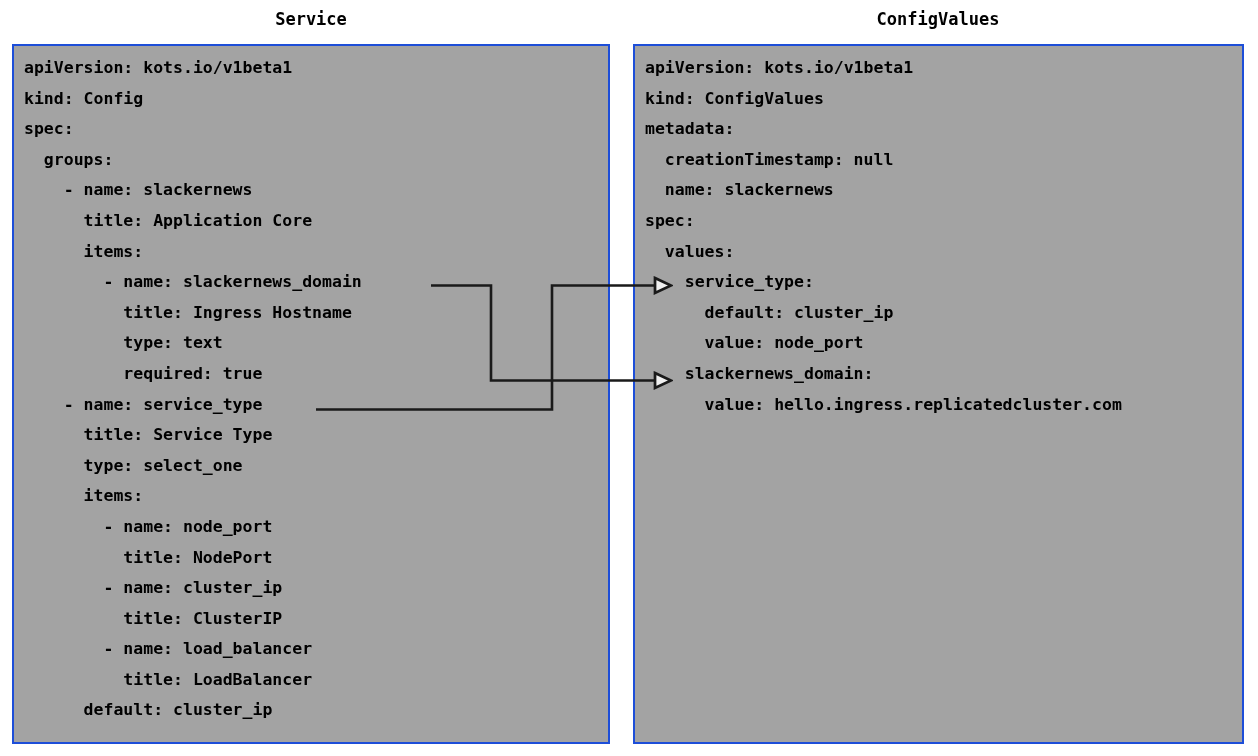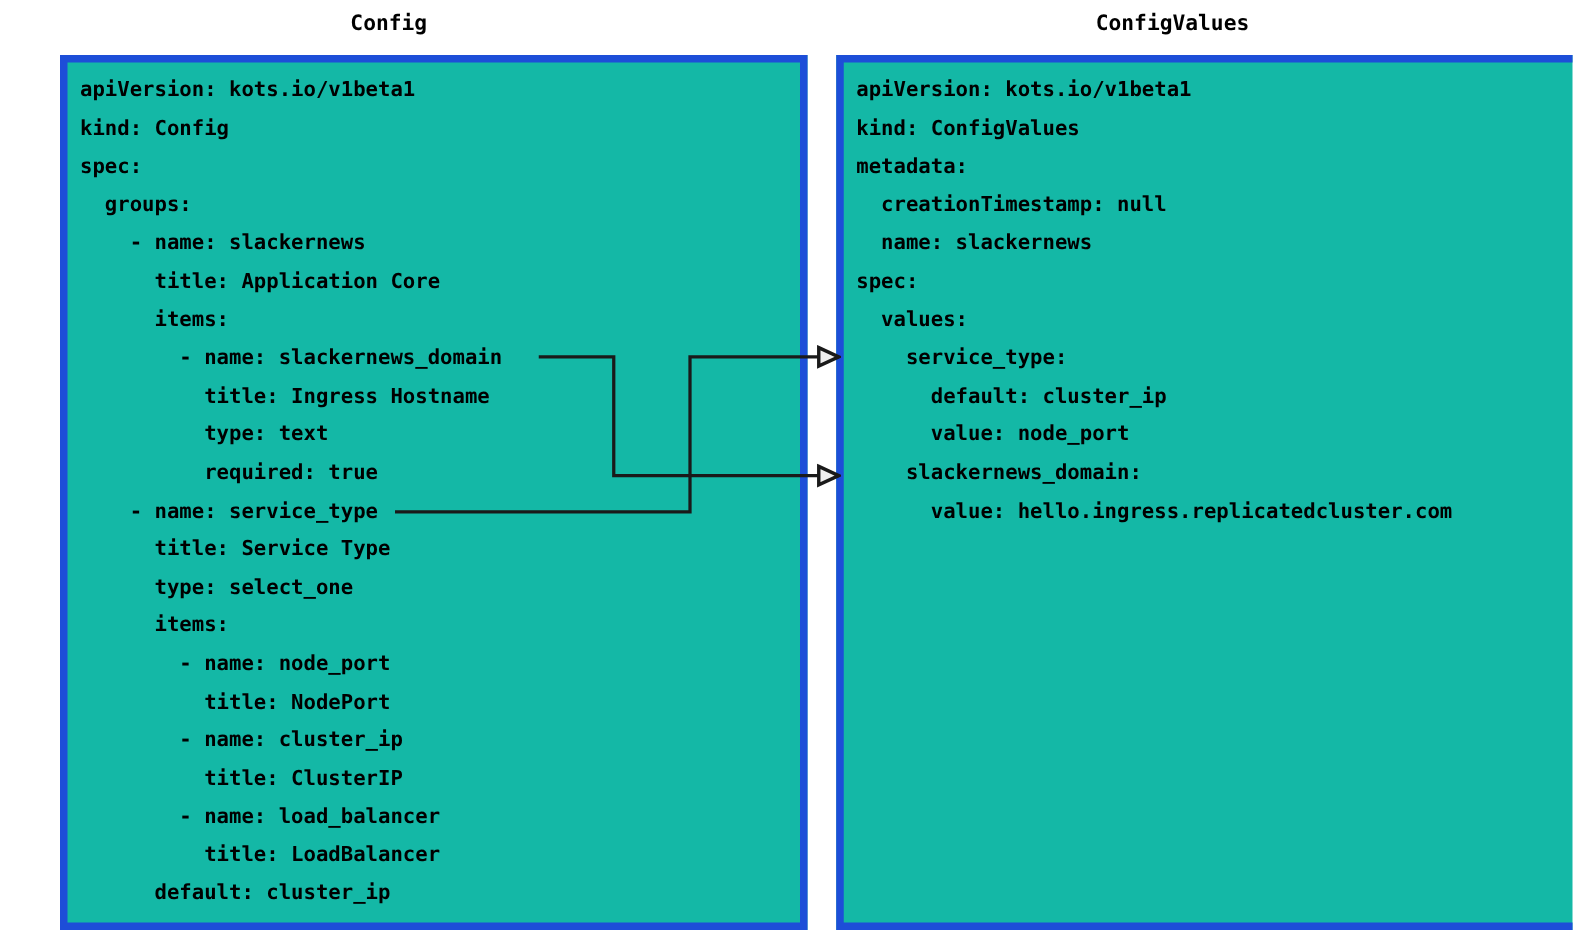--- a/index.html
+++ b/index.html
@@ -23,24 +23,23 @@
     color: #000000;
     text-align: center;
     letter-spacing: 0px;
     white-space: nowrap;
     top: 9px;
     transform: translateX(-50%);
   }
 
   .panel {
     position: absolute;
-    background: #14b8a6;
-    border: 6px solid #1d4ed8;
+    background: #a3a3a3;
+    border: 2px solid #1d4ed8;
     box-sizing: border-box;
-    margin-left: 36px;
   }
 
   #panel-config {
     left: 12px;
     top: 44px;
     width: 598px;
     height: 700px;
   }
 
   #panel-configvalues {
@@ -75,21 +74,21 @@
     left: 0;
     top: 0;
     width: 1258px;
     height: 756px;
     pointer-events: none;
   }
 </style>
 </head>
 <body>
 
-<div class="panel-title" id="title-left" style="left:311px;">Config</div>
+<div class="panel-title" id="title-left" style="left:311px;">Service</div>
 
 <div class="panel-title" id="title-right" style="left:938px;text-align:right;">ConfigValues</div>
 
 <div class="panel" id="panel-config">
   <div class="yaml-block" id="config-yaml"><div class="yaml-line">apiVersion: kots.io/v1beta1</div><div class="yaml-line">kind: Config</div><div class="yaml-line">spec:</div><div class="yaml-line">  groups:</div><div class="yaml-line">    - name: slackernews</div><div class="yaml-line">      title: Application Core</div><div class="yaml-line">      items:</div><div class="yaml-line">        - name: slackernews_domain</div><div class="yaml-line">          title: Ingress Hostname</div><div class="yaml-line">          type: text</div><div class="yaml-line">          required: true</div><div class="yaml-line">    - name: service_type</div><div class="yaml-line">      title: Service Type</div><div class="yaml-line">      type: select_one</div><div class="yaml-line">      items:</div><div class="yaml-line">        - name: node_port</div><div class="yaml-line">          title: NodePort</div><div class="yaml-line">        - name: cluster_ip</div><div class="yaml-line">          title: ClusterIP</div><div class="yaml-line">        - name: load_balancer</div><div class="yaml-line">          title: LoadBalancer</div><div class="yaml-line">      default: cluster_ip</div></div>
 </div>
 
 <div class="panel" id="panel-configvalues">
   <div class="yaml-block" id="configvalues-yaml"><div class="yaml-line">apiVersion: kots.io/v1beta1</div><div class="yaml-line">kind: ConfigValues</div><div class="yaml-line">metadata:</div><div class="yaml-line">  creationTimestamp: null</div><div class="yaml-line">  name: slackernews</div><div class="yaml-line">spec:</div><div class="yaml-line">  values:</div><div class="yaml-line">    service_type:</div><div class="yaml-line">      default: cluster_ip</div><div class="yaml-line">      value: node_port</div><div class="yaml-line">    slackernews_domain:</div><div class="yaml-line">      value: hello.ingress.replicatedcluster.com</div></div>
 </div>

